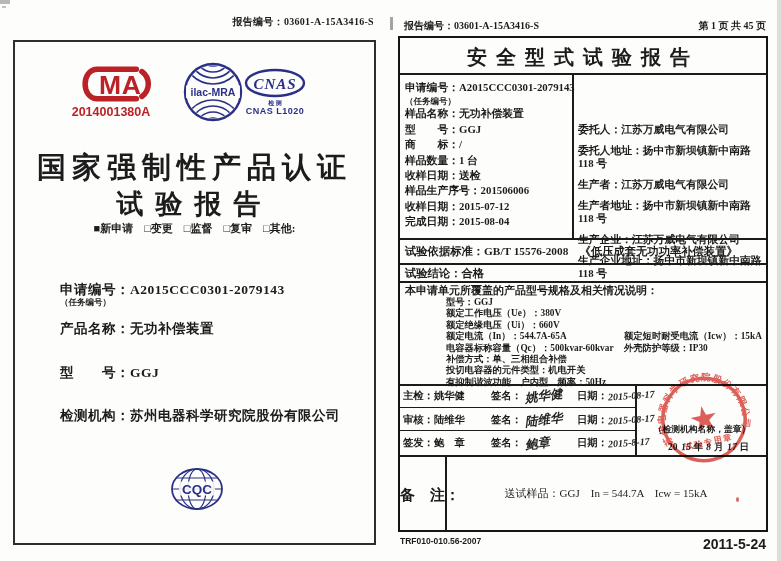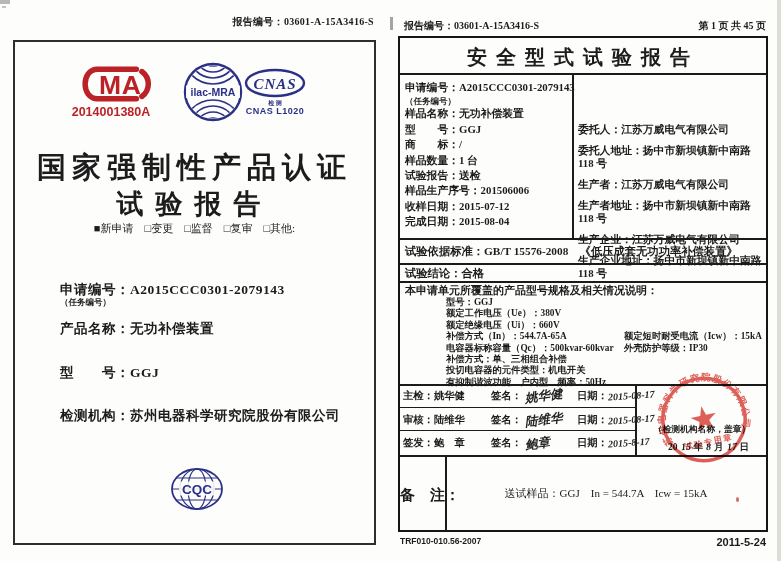--- a/index.html
+++ b/index.html
@@ -11,21 +11,21 @@
   .center { text-align:center; }
   .red { color:#bb2228; }
   .blue { color:#2b3087; }
   .sans { font-family:"Liberation Sans","DejaVu Sans",sans-serif; }
 
   
   .lp-border { position:absolute; left:13px; top:40px; width:363px; height:505px; border:2px solid #2e2e2e; }
   .lp-repno  { left:12px; top:15px; width:362px; text-align:right; font-size:10px; font-weight:700; letter-spacing:.3px; }
   .lp-title1 { left:13px; top:148px; width:363px; font-size:29px; font-weight:600; letter-spacing:6px; }
   .lp-title2 { left:13px; top:186px; width:363px; font-size:27px; font-weight:600; letter-spacing:12px; }
-  .lp-check  { left:13px; top:221px; width:363px; font-size:11px; font-weight:400; }
+  .lp-check  { left:13px; top:221px; width:363px; font-size:11px; font-weight:700; }
   .lp-field  { left:60px; font-size:13.5px; font-weight:700; letter-spacing:.5px; }
   .lp-note   { left:60px; font-size:8.5px; font-weight:600; }
   .cma-num   { left:58px; top:105px; width:106px; text-align:center; font-size:12.5px; font-weight:700; }
   .cnas-sub  { left:243px; top:99px;  width:64px; text-align:center; font-size:6px;  font-weight:700; }
   .cnas-code { left:235px; top:106px; width:80px; text-align:center; font-size:9px;  font-weight:700; letter-spacing:.5px; }
 
   
   .rp-repno { left:404px; top:19px; font-size:10px; font-weight:600; }
   .rp-pgno  { left:660px; top:19px; width:106px; text-align:right; font-size:10px; font-weight:600; }
   .rp-table { position:absolute; left:398px; top:36px; width:370px; height:496px; border:2px solid #151515; }
@@ -52,21 +52,21 @@
   .hand-sm { display:inline-block; font-style:italic; font-weight:700; transform:rotate(-4deg);
              font-size:10px; color:#242424; }
   .stamp-cap  { left:638px; top:424px; width:128px; text-align:center; font-size:8.8px; font-weight:600; }
   .stamp-date { position:absolute; left:638px; top:441px; width:128px; display:flex; justify-content:center;
                 align-items:baseline; gap:3px; font-size:9.5px; font-weight:600;padding-left:13px; }
   .stamp-svg { position:absolute; left:642px; top:370px; width:124px; height:103px;
                mix-blend-mode:multiply; opacity:.9; }
   .rm-label { left:400px; top:486px; width:45px; text-align:right; font-size:15px; font-weight:700; }
   .rm-value { left:447px; top:486px; width:318px; text-align:center; font-size:11px; font-weight:400; }
   .foot-l { left:400px; top:536px; font-size:8.5px; font-weight:600; }
-  .foot-r { left:698px; top:536px; width:68px; text-align:right; font-size:11px; font-weight:600; }
+  .foot-r { left:698px; top:536px; width:68px; text-align:right; font-size:14px; font-weight:600; }
 
   
   .speck { position:absolute; background:#8a8a86; }
   .edge-strip { position:absolute; left:777px; top:0; width:4px; height:561px; background:#dedeD9; }
   .red-speck { position:absolute; left:736px; top:497px; width:3px; height:5px; border-radius:50%;
                background:#c23a30; opacity:.75; }
   .gutter-mark { position:absolute; left:390px; top:17px; width:3px; height:13px; background:#5b5b58; opacity:.55; }
 </style>
 </head>
 <body>
@@ -162,21 +162,21 @@
   <div class="hline" style="left:400px;top:455px;width:366px;height:1.5px"></div>
   <div class="vline" style="left:445px;top:455px;width:1.5px;height:76px"></div>
 
   <div class="il">
     <div>申请编号：A2015CCC0301-2079143</div>
     <div class="note">（任务编号）</div>
     <div>样品名称：无功补偿装置</div>
     <div>型　　号：GGJ</div>
     <div>商　　标：/</div>
     <div>样品数量：1 台</div>
-    <div>试验报告：送检</div>
+    <div>收样日期：送检</div>
     <div>样品生产序号：201506006</div>
     <div>收样日期：2015-07-12</div>
     <div>完成日期：2015-08-04</div>
   </div>
 
   <div class="ir">
     <div>委托人：江苏万威电气有限公司</div>
     <div>委托人地址：扬中市新坝镇新中南路 118 号</div>
     <div>生产者：江苏万威电气有限公司</div>
     <div>生产者地址：扬中市新坝镇新中南路 118 号</div>
@@ -195,21 +195,21 @@
       </div>
     <div class="row">
         <span class="l">额定工作电压（Ue）：380V</span>
         <span class="r"></span>
       </div>
     <div class="row">
         <span class="l">额定绝缘电压（Ui）：660V</span>
         <span class="r"></span>
       </div>
     <div class="row">
-        <span class="l">补偿方式（In）：544.7A-65A</span>
+        <span class="l">额定电流（In）：544.7A-65A</span>
         <span class="r">额定短时耐受电流（Icw）：15kA</span>
       </div>
     <div class="row">
         <span class="l">电容器标称容量（Qc）：500kvar-60kvar</span>
         <span class="r">外壳防护等级：IP30</span>
       </div>
     <div class="row">
         <span class="l">补偿方式：单、三相组合补偿</span>
         <span class="r"></span>
       </div>

